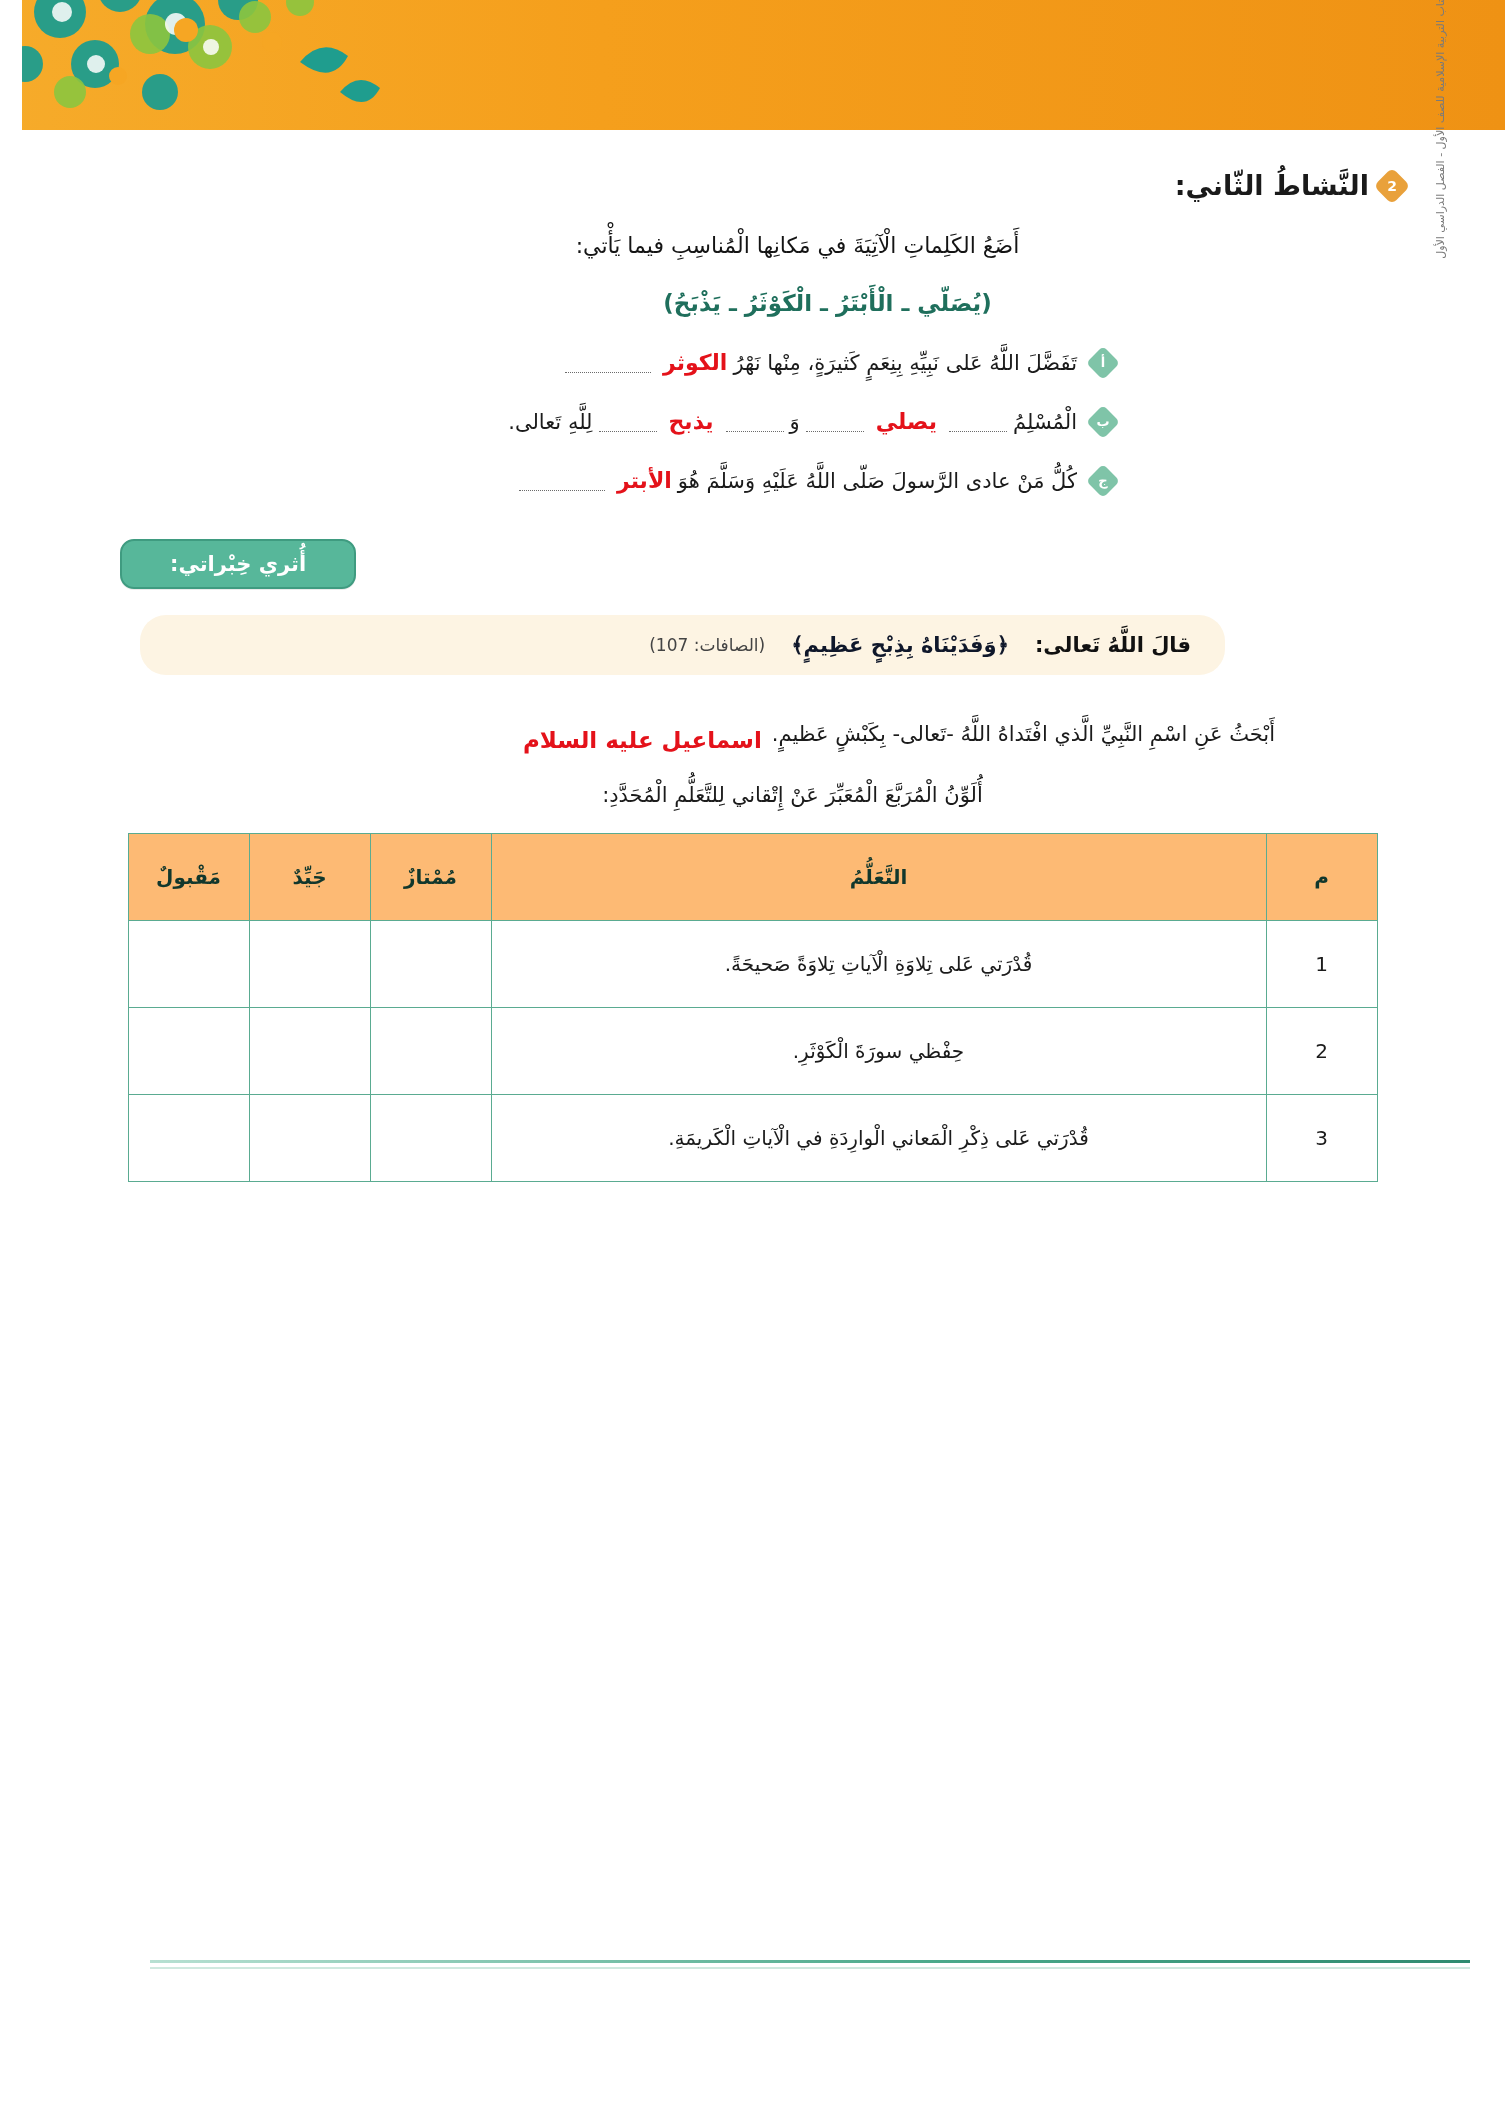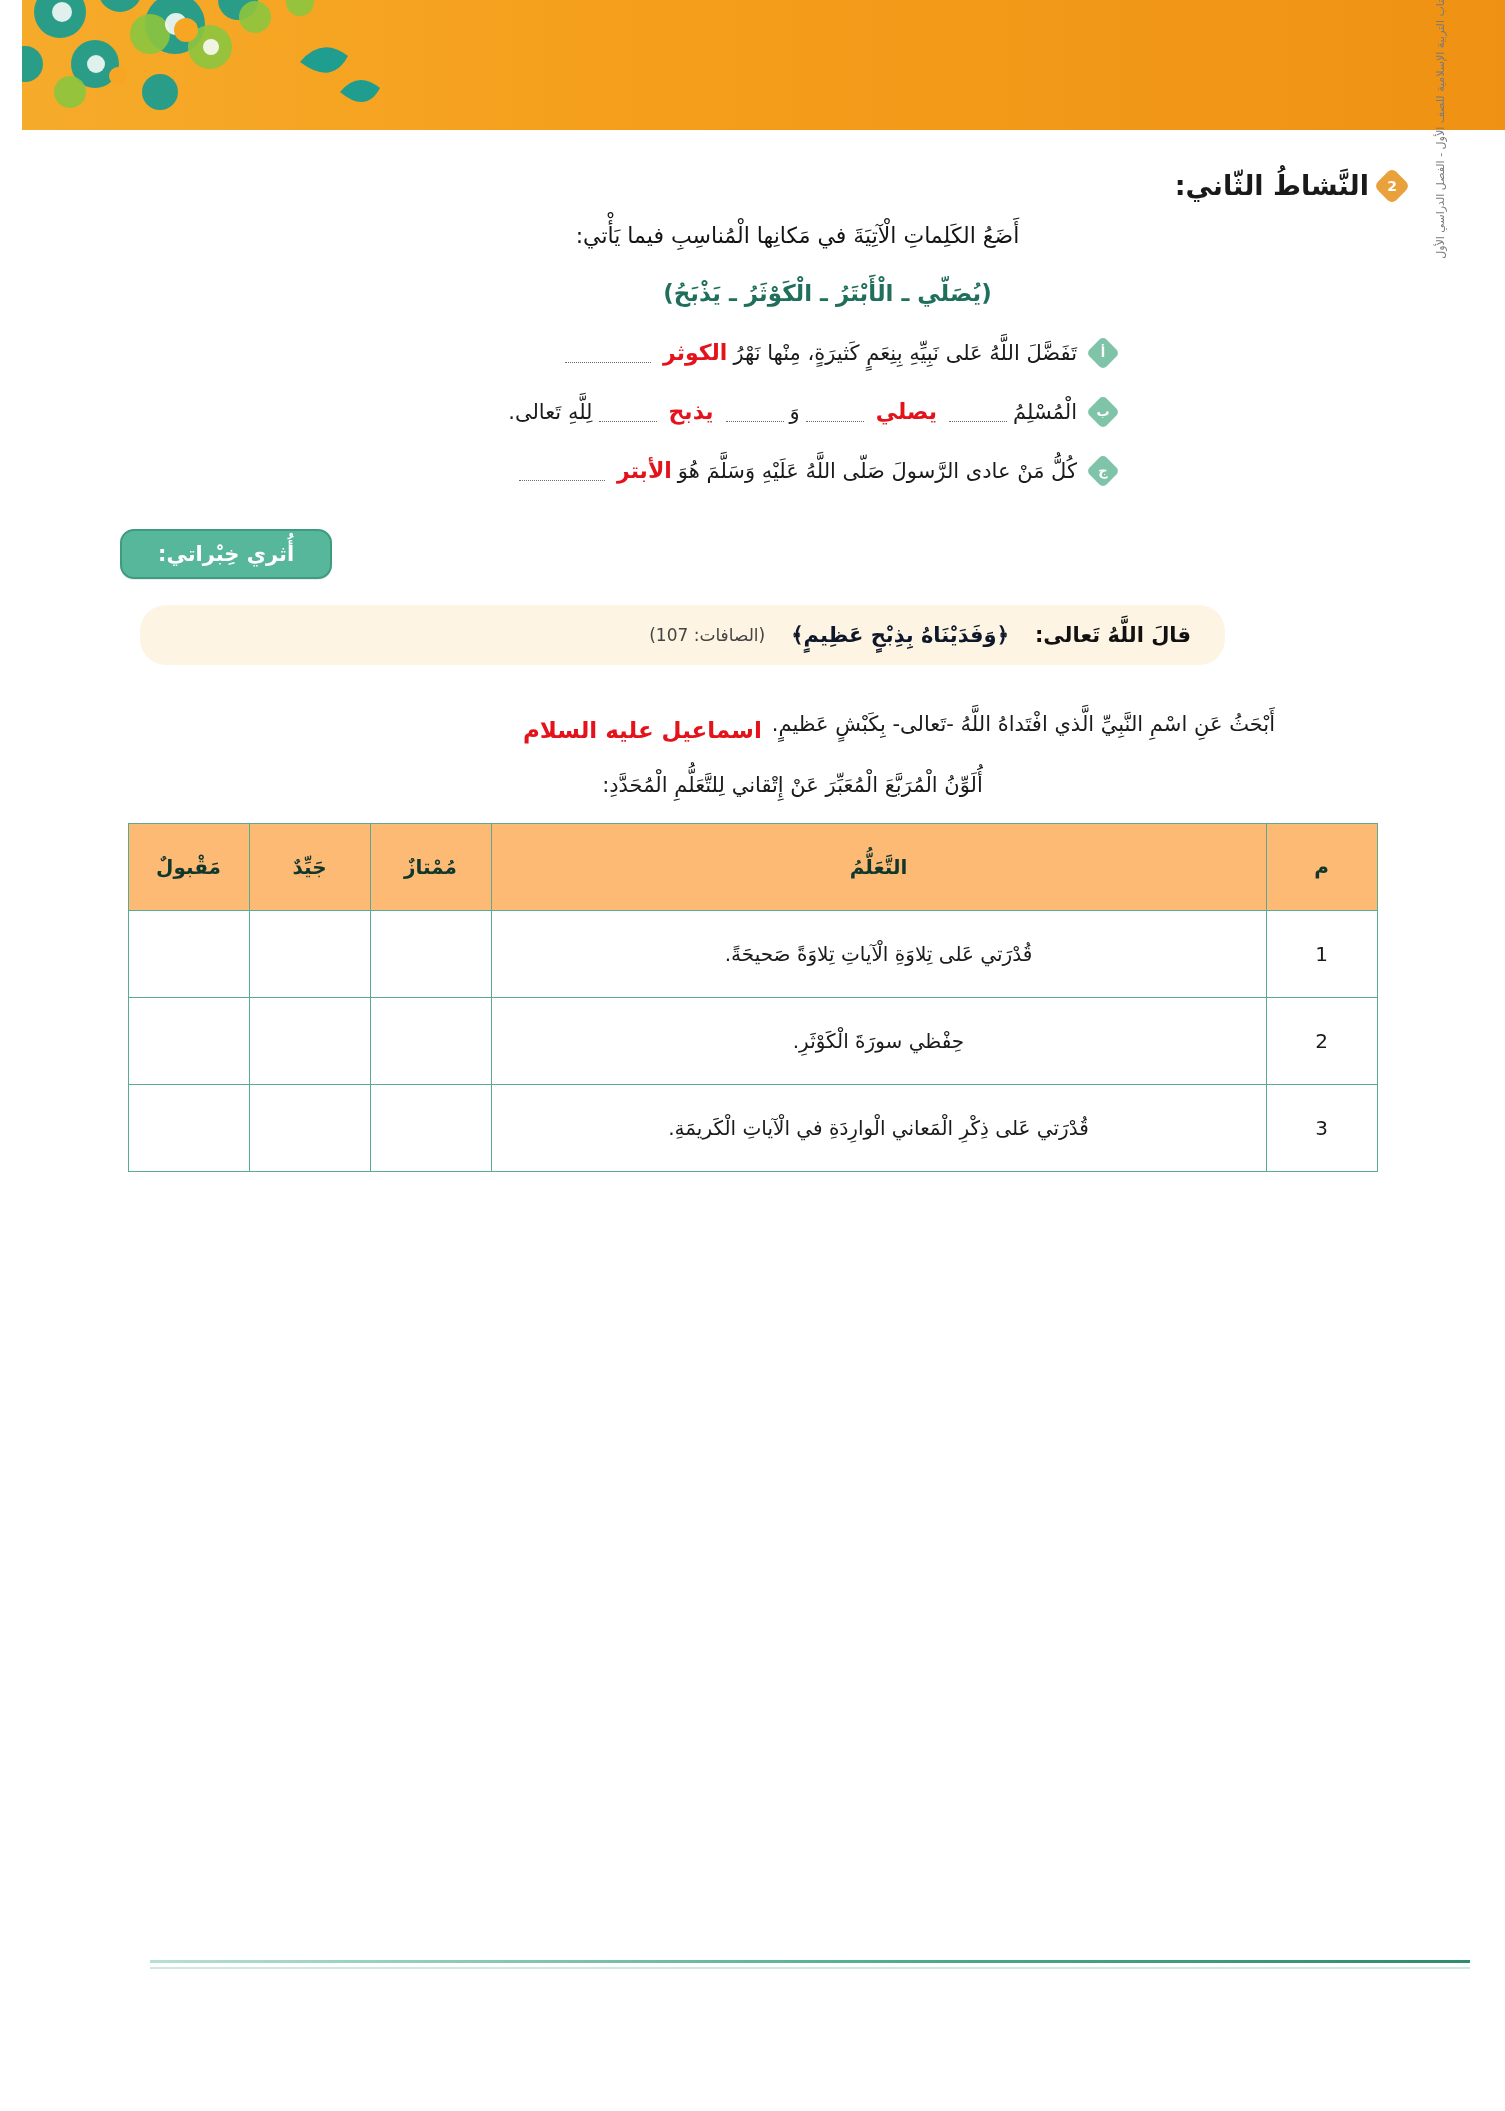--- a/index.html
+++ b/index.html
@@ -108,21 +108,21 @@
   }
 
   .activity-head {
     margin-top: 20px;
     padding-right: 40px;
     display: flex;
     align-items: center;
   }
 
   .instruction {
-    margin-top: 22px;
+    margin-top: 32px;
     font-size: 22px;
     text-align: center;
     padding-left: 90px;
     color: #141414;
   }
 
   .wordbank {
     margin-top: 32px;
     font-size: 23px;
     color: #1f6f5c;
@@ -183,21 +183,21 @@
     justify-content: flex-start;
     padding-right: 0;
     margin-top: 46px;
   }
   .pill {
     background: #57b79a;
     color: #ffffff;
     font-size: 21px;
     font-weight: bold;
     border-radius: 14px;
-    padding: 11px 36px;
+    padding: 11px 48px;
     box-shadow: 0 1px 0 rgba(0,0,0,.08);
     border: 2px solid #3f9b80;
   }
 
   
   .ayah-box {
     margin-top: 26px;
     margin-left: 80px;
     margin-right: 220px;
     background: #fdf4e3;

